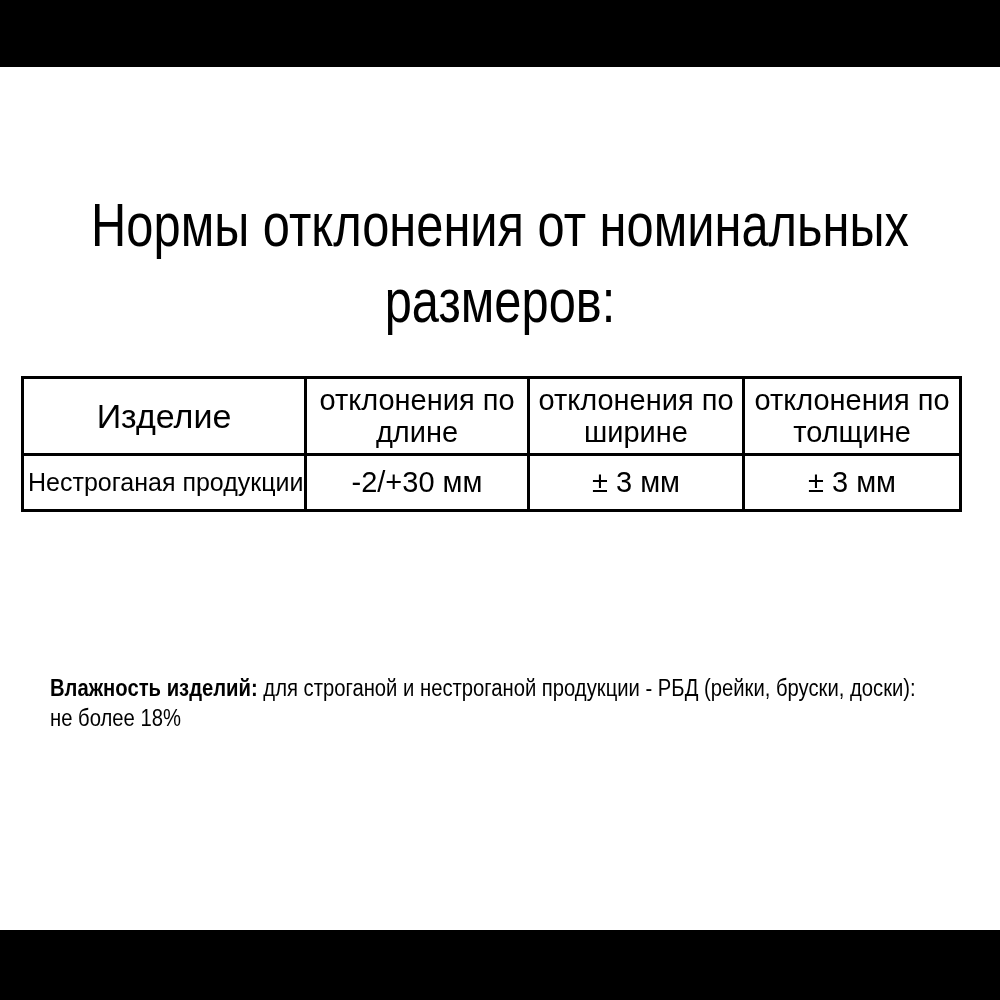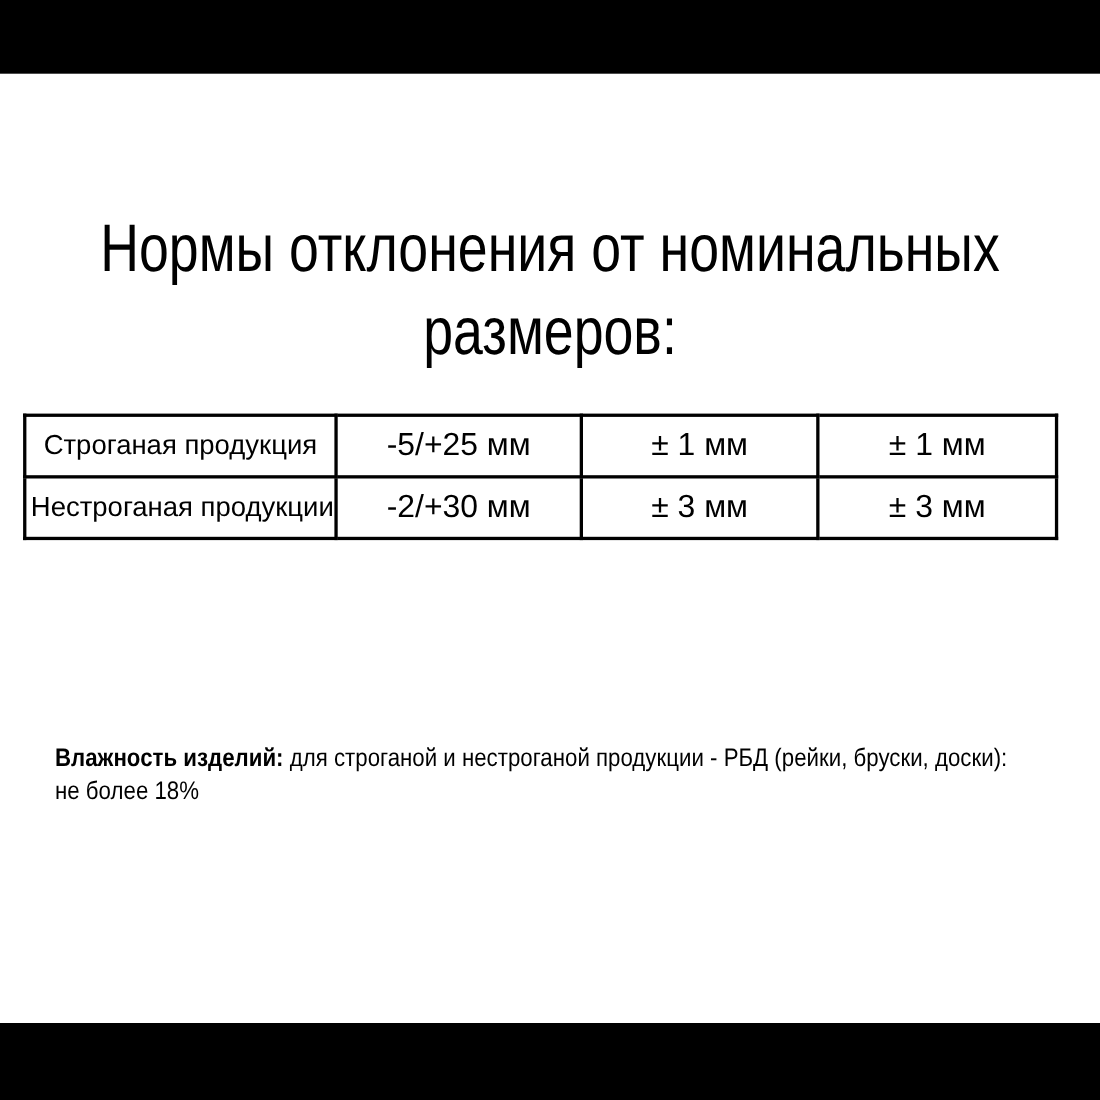--- a/index.html
+++ b/index.html
@@ -90,25 +90,25 @@
 <h1 class="title">Нормы отклонения от номинальных размеров:</h1>
 
 <table class="deviations">
   <colgroup>
     <col class="c1">
       <col class="c2">
       <col class="c3">
       <col class="c4">
   </colgroup>
   <tbody>
-    <tr class="data-row">
-      <td class="product">Строганая продукция</td>
-      <td class="value">-5/+25 мм</td>
-      <td class="value">± 1 мм</td>
-      <td class="value">± 1 мм</td>
+    <tr class="head-row">
+      <th class="h-product">Изделие</th>
+      <th class="h-dev">отклонения по длине</th>
+      <th class="h-dev">отклонения по ширине</th>
+      <th class="h-dev">отклонения по толщине</th>
     </tr>
     <tr class="data-row">
       <td class="product">Нестроганая продукции</td>
       <td class="value">-2/+30 мм</td>
       <td class="value">± 3 мм</td>
       <td class="value">± 3 мм</td>
     </tr>
   </tbody>
 </table>
 

